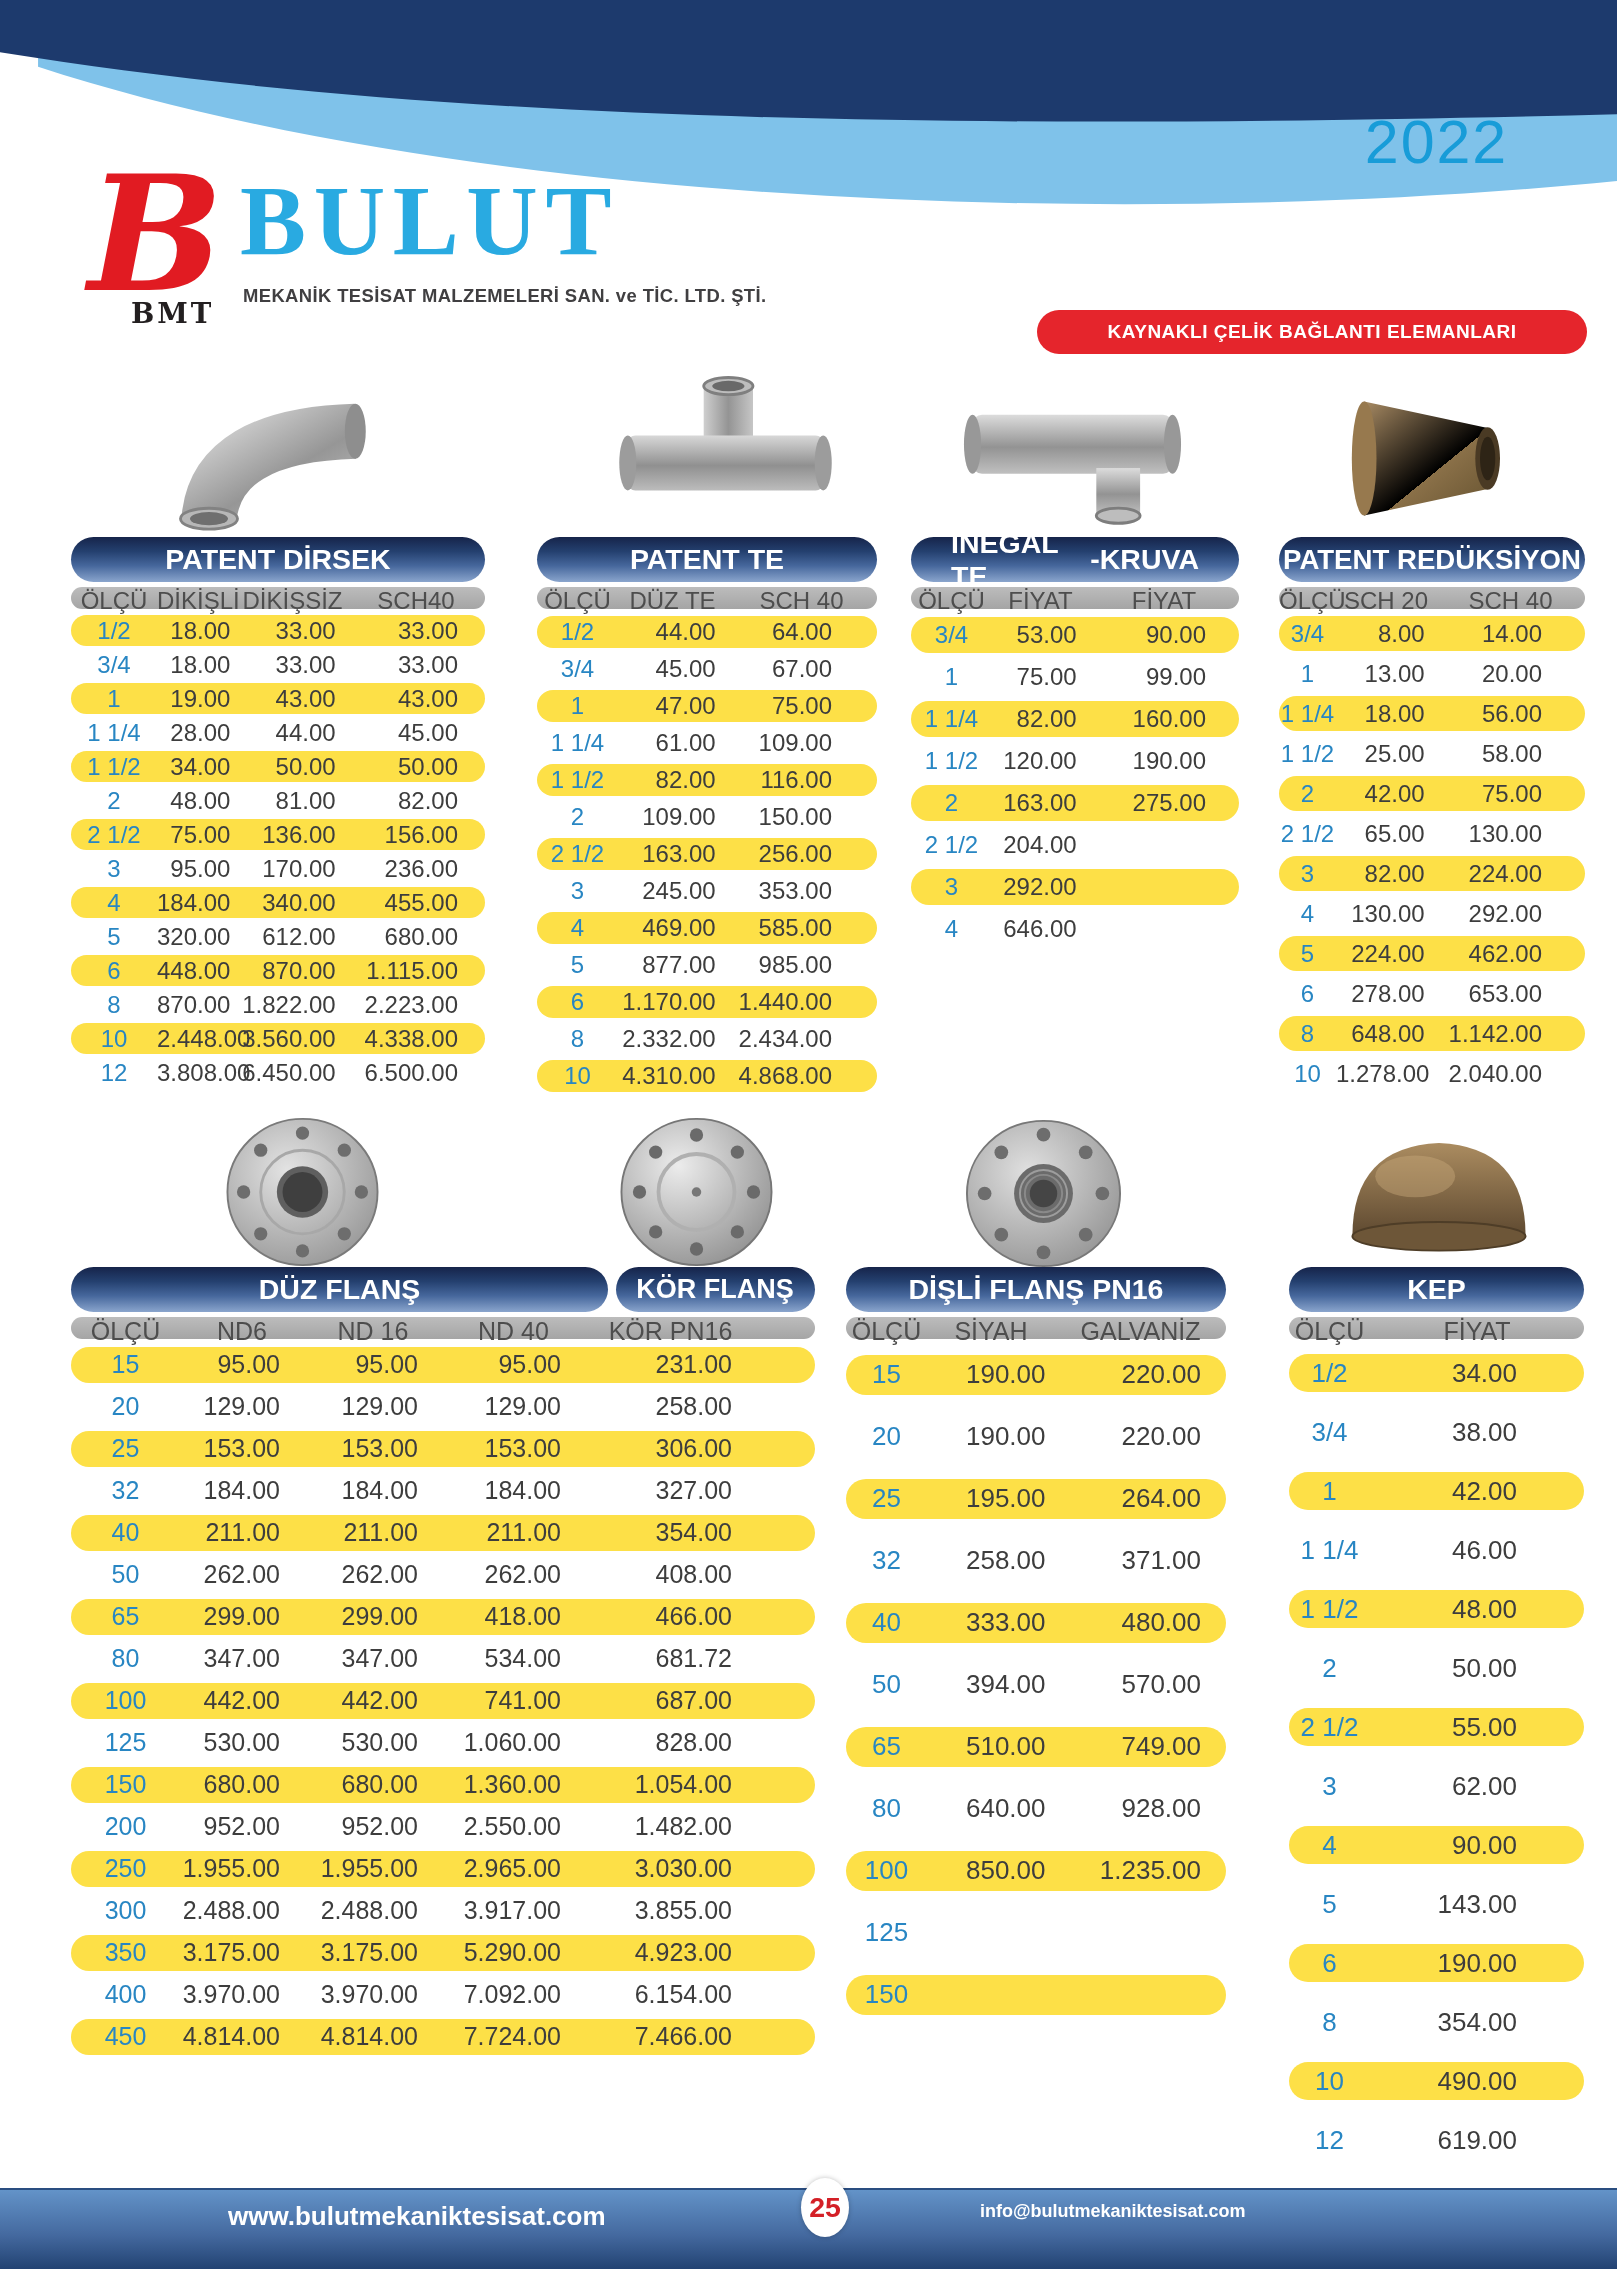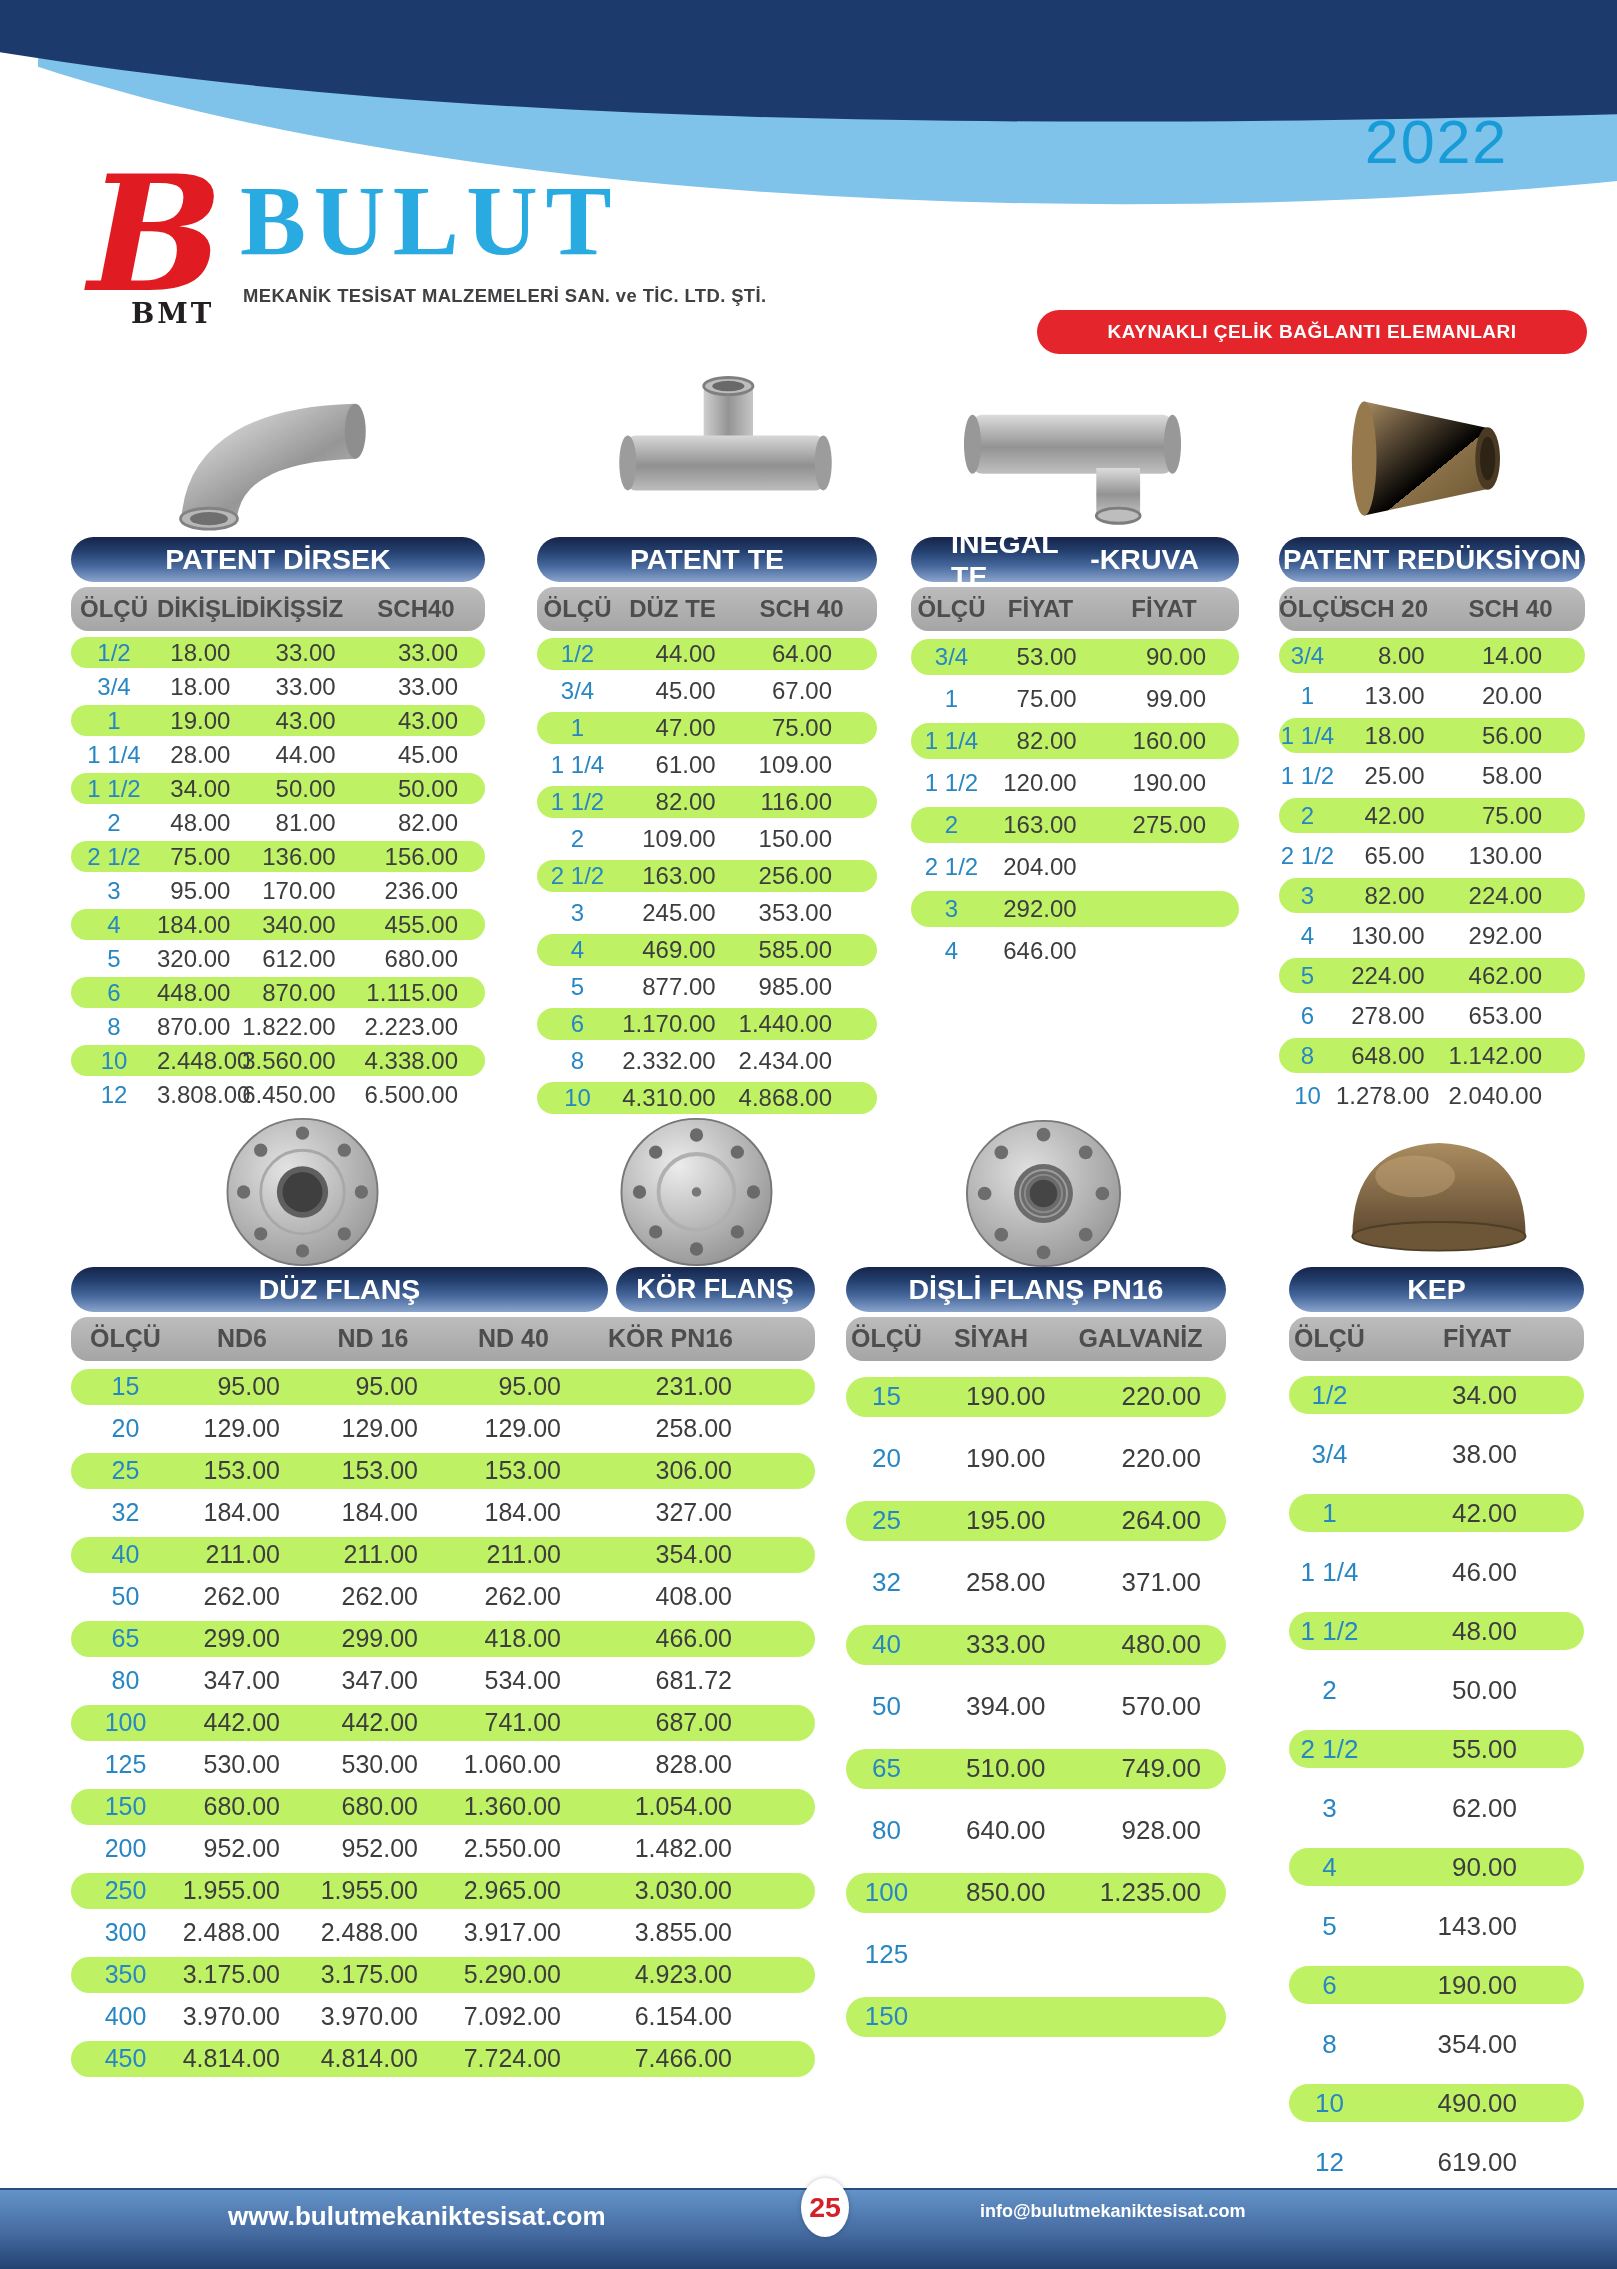--- a/index.html
+++ b/index.html
@@ -24,27 +24,27 @@
         display:flex;align-items:center;justify-content:center;letter-spacing:0.5px;}
 
   
   .table{position:absolute;}
   .ttl{height:45px;border-radius:23px;color:#fff;font-weight:bold;font-size:28.5px;
        display:flex;align-items:center;justify-content:center;margin-bottom:4.8px;
        background:linear-gradient(180deg,#16244a 0%,#24406f 32%,#46679c 64%,#8aa5cd 100%);}
   .ttl-row{display:flex;gap:7.6px;margin-bottom:4.8px;}
   .ttl-row .ttl{margin-bottom:0;}
   .ttl-split{justify-content:space-between;padding:0 40px;}
-  .colbar{height:44px;border-radius:17px;display:grid;align-items:center;margin-bottom:4.8px;
-       color:#4d4d4d;font-weight:bold;font-size:24px;
+  .colbar{height:22px;border-radius:17px;display:grid;align-items:center;margin-bottom:4.8px;
+       color:#4d4d4d;font-weight:normal;font-size:24px;
        background:linear-gradient(180deg,#bcbcbc,#a5a5a5);}
   .colbar span{text-align:center;}
   .trow{height:var(--rh);display:flex;align-items:center;}
   .rpill{width:100%;height:var(--ph);display:grid;align-items:center;border-radius:950px;}
-  .trow.striped .rpill{background:#bef264;}
+  .trow.striped .rpill{background:#fde047;}
   .cell{font-size:var(--fs);color:#3d3d3d;text-align:right;white-space:nowrap;}
   .cell.c0{color:#2886c3;text-align:center;padding-right:0;}
 
   .g-dirsek{grid-template-columns:86px 81px 109px 138px;}
   .t-dirsek{--rh:34px;--ph:31px;--fs:24px;}
   .t-dirsek .cell.c1{padding-right:7.6px;}.t-dirsek .cell.c2{padding-right:11.4px;}.t-dirsek .cell.c3{padding-right:27px;}
 
   .g-te{grid-template-columns:81px 109px 149px;}
   .t-te{--rh:37px;--ph:32px;--fs:24px;}
   .t-te .cell.c1{padding-right:11.4px;}.t-te .cell.c2{padding-right:44px;}

